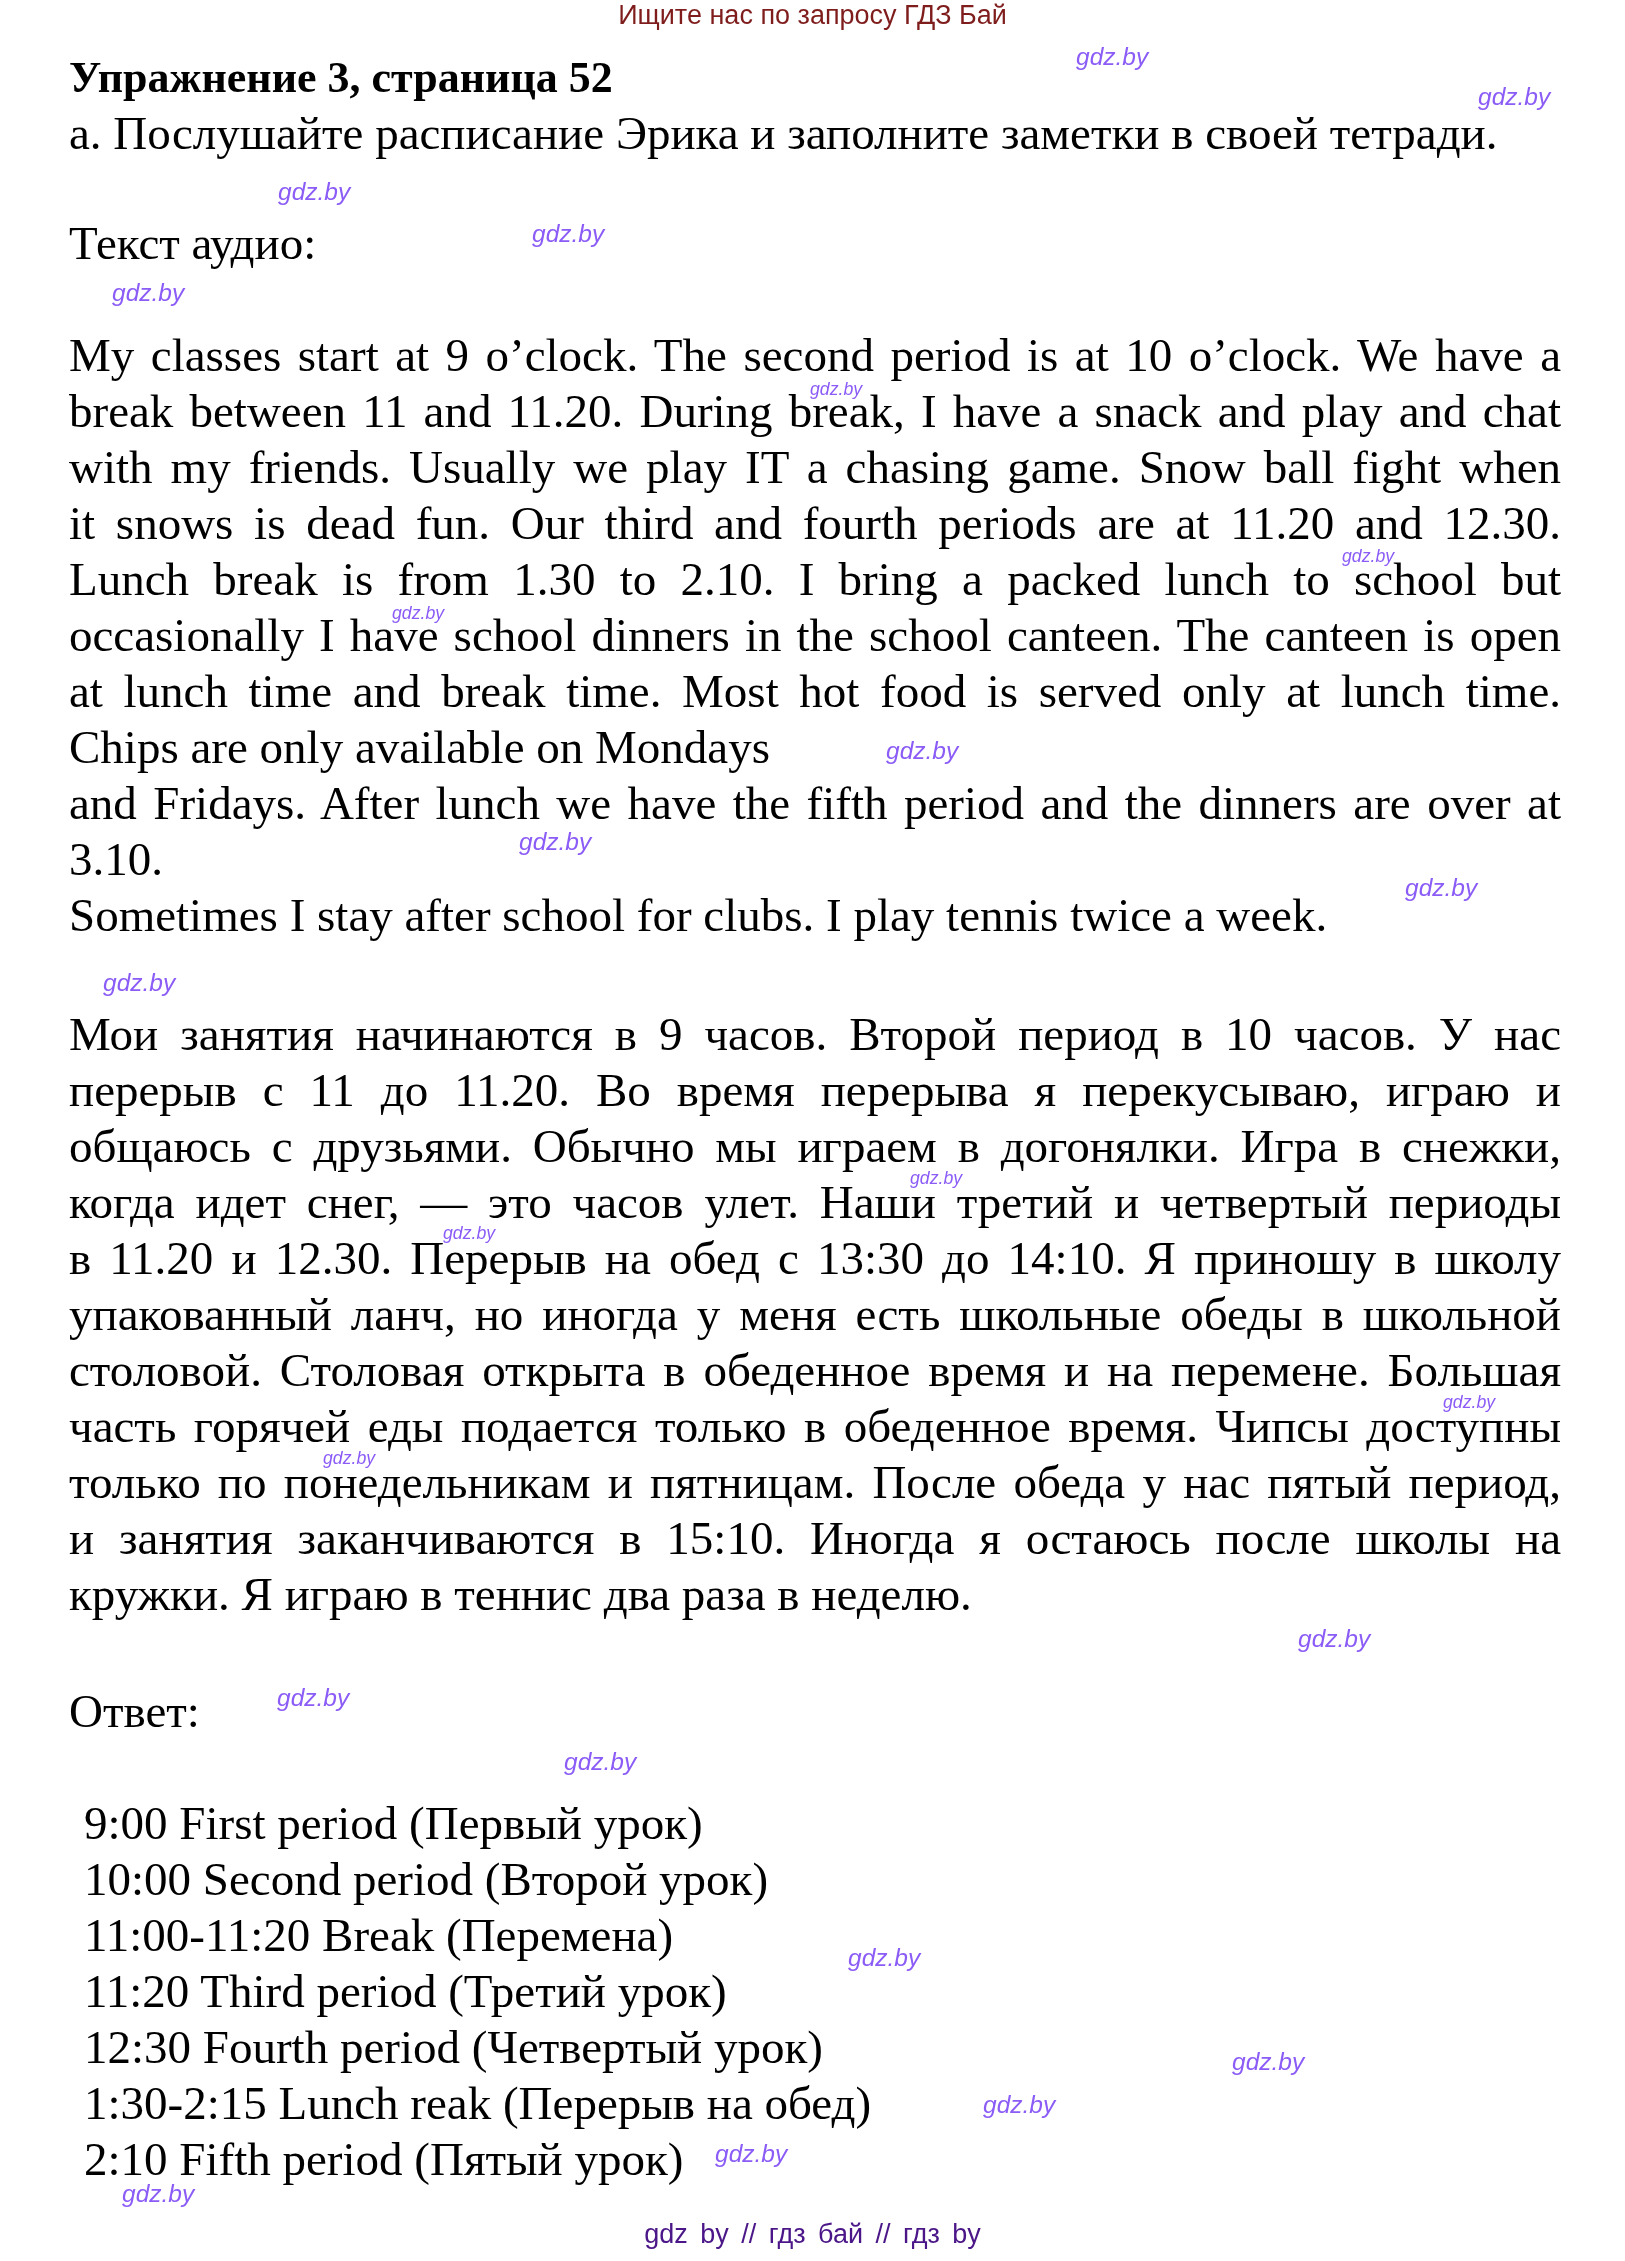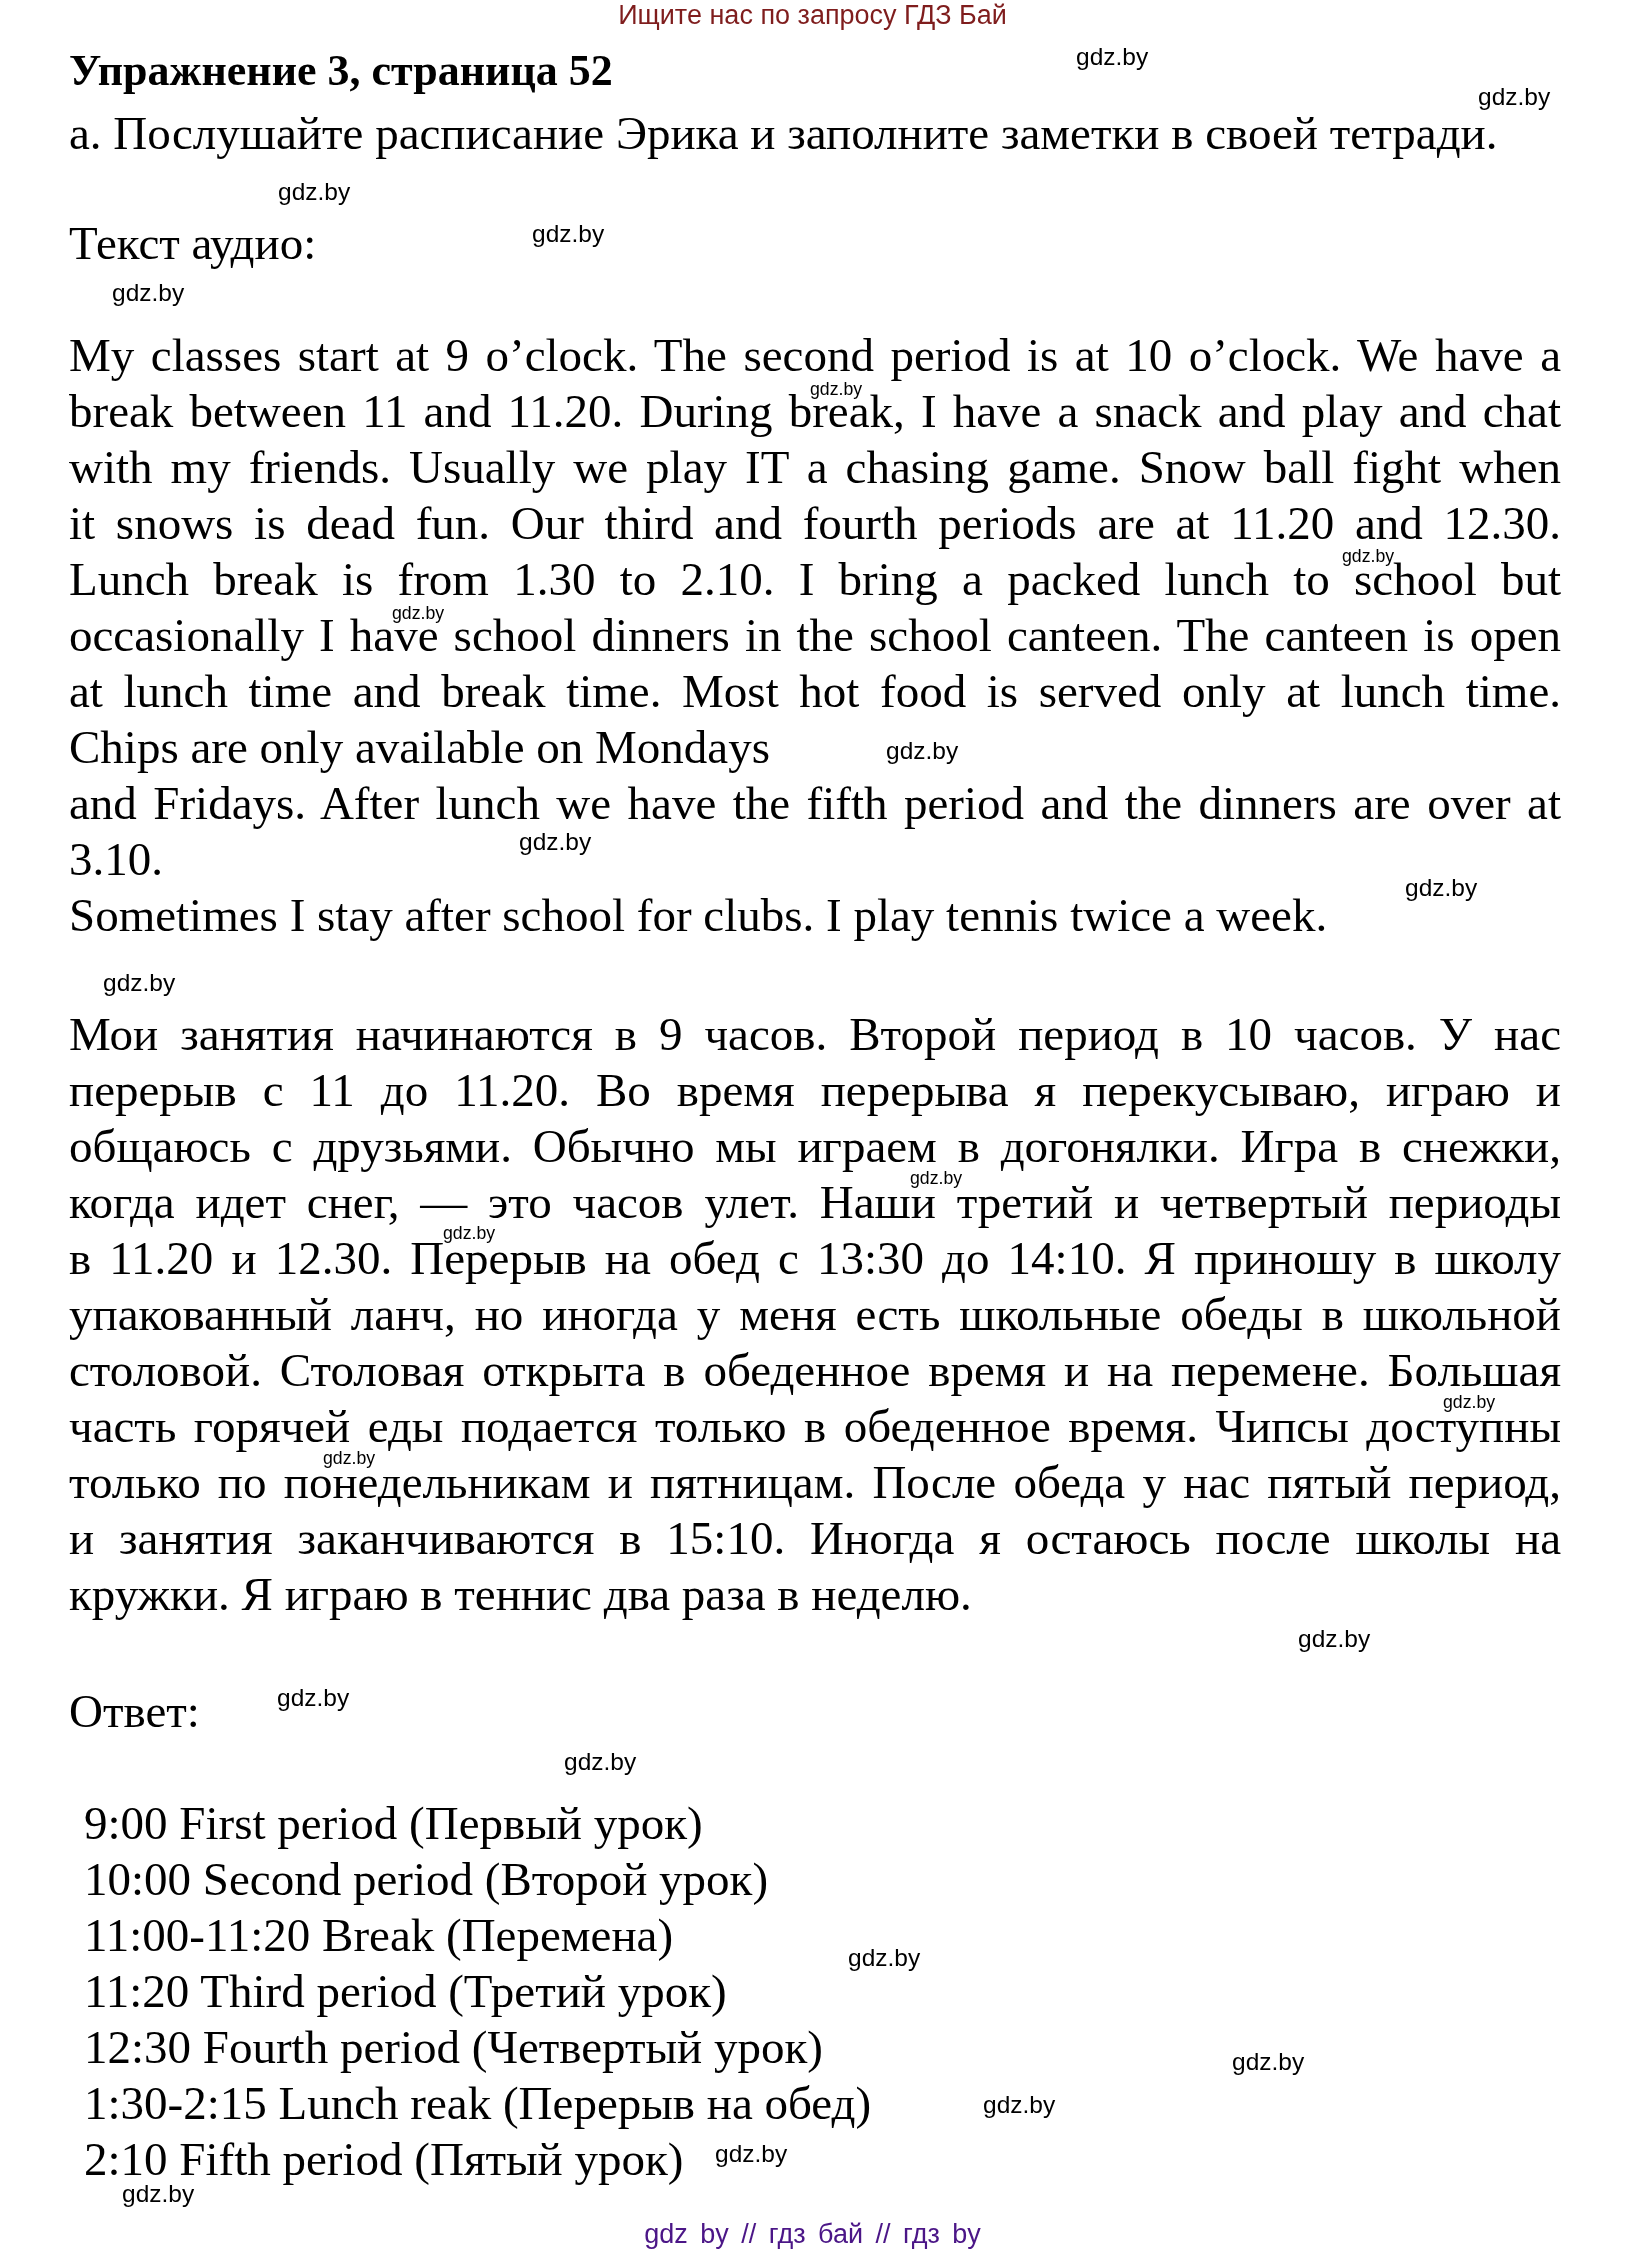--- a/index.html
+++ b/index.html
@@ -2,29 +2,29 @@
 <html style="font-size:13.5px"><head>
 <meta charset="utf-8">
 <style>
   html, body { margin: 0; padding: 0; background: #ffffff; }
   body { width: 1625px; height: 2261px; position: relative; overflow: hidden;
          font-family: "Liberation Serif", "DejaVu Serif", serif; color: #000; }
   .abs { position: absolute; }
   .top-banner { left: 0; width: 1625px; top: 0; text-align: center;
                 font-family: "Liberation Sans", "DejaVu Sans", sans-serif;
                 font-size: 27px; color: #7f1d1d; line-height: 30px; }
-  .title { left: 69px; top: 44px; font-size: 44px; font-weight: bold; line-height: 54px; }
+  .title { left: 69px; top: 51px; font-size: 44px; font-weight: bold; line-height: 54px; }
   .task { left: 69px; top: 105px; font-size: 47px; line-height: 56px; white-space: nowrap; }
   .label { left: 69px; font-size: 47px; line-height: 56px; }
   .para { left: 69px; width: 1492px; font-size: 47px; line-height: 56px; }
   .para .line { display: block; text-align: justify; text-align-last: justify; height: 56px; white-space: nowrap; overflow: visible; }
   .para .line.last { text-align-last: left; }
   .answers { left: 84px; top: 1795px; font-size: 47px; line-height: 56px; }
   .answers .row { display: block; white-space: nowrap; }
-  .wm { font-family: "Liberation Sans", "DejaVu Sans", sans-serif; font-size: 24.5px; color: #000000; line-height: 25px; }
+  .wm { font-family: "Liberation Sans", "DejaVu Sans", sans-serif; font-size: 24.5px; color: #8b5cf6; line-height: 25px; font-style: italic; }
   .wm.small { font-size: 17.7px; }
   .footer { left: 0; width: 1625px; top: 2219px; text-align: center;
             font-family: "Liberation Sans", "DejaVu Sans", sans-serif;
             font-size: 27px; color: #4b1687; line-height: 30px; word-spacing: 5px; }
 </style>
 </head>
 <body>
 
 <div class="abs top-banner">Ищите нас по запросу ГДЗ Бай</div>
 

